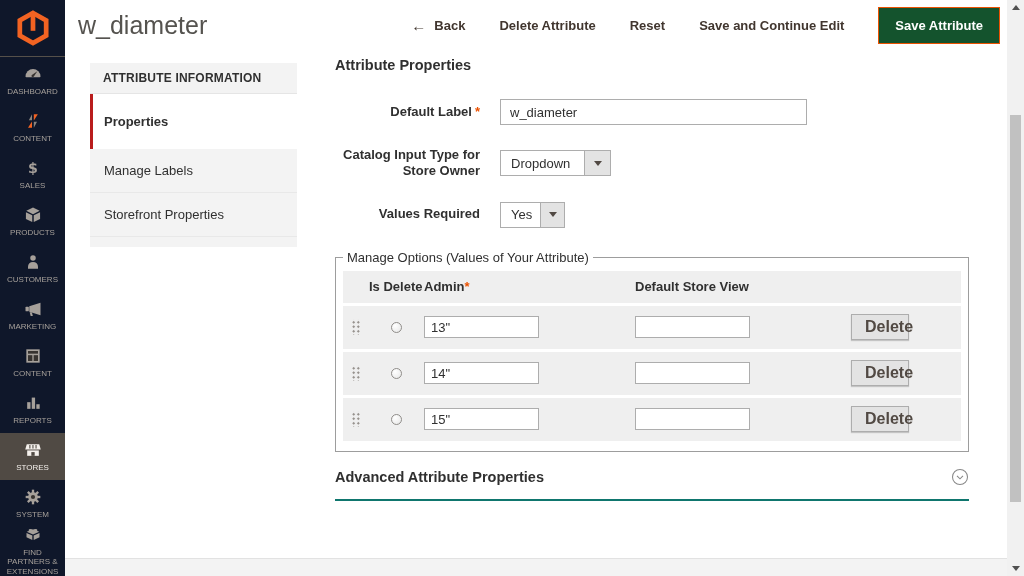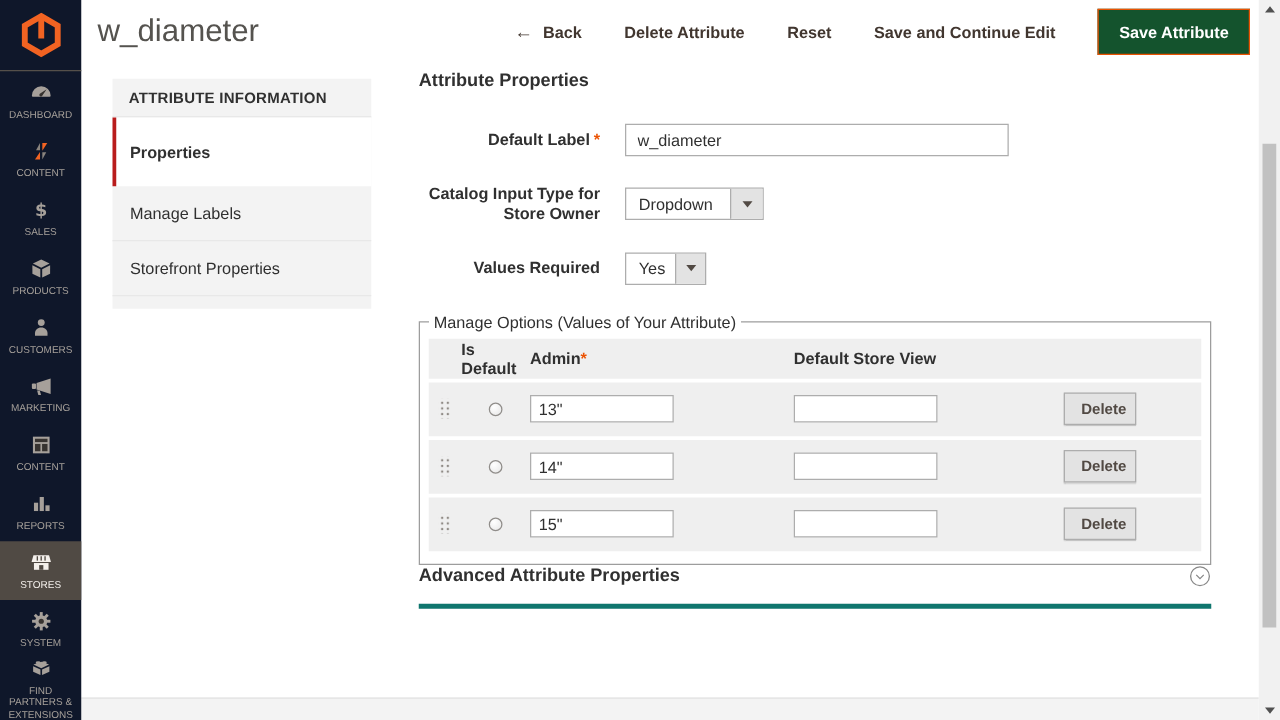--- a/index.html
+++ b/index.html
@@ -62,27 +62,27 @@
   .oh-store { grid-column:5; }
   .opt-row { background:#efefef; height:43px; margin-bottom:3px; }
   .grip { grid-column:1; width:9px; height:16px; margin-left:8px; cursor:grab;
           background-image:radial-gradient(#8f8a85 1.1px, transparent 1.2px);
           background-size:4.5px 4.5px; background-position:0.5px 1px; }
   .radio { grid-column:2; width:11px; height:11px; margin-left:4px; border:1px solid #908d8a; border-radius:50%;
            background:radial-gradient(circle at 35% 30%, #fff, #e6e6e6); cursor:pointer; }
   .cell-input { height:22px; width:115px; border:1px solid #adadad; padding:0 6px; font-size:13px; color:#303030; font-family:inherit; background:#fff; }
   .admin-col { grid-column:3; }
   .store-col { grid-column:5; }
-  .btn-gray { background:#e3e3e3; border:1px solid #adadad; color:#514943; font-size:12px; font-weight:bold;
+  .btn-gray { background:#e3e3e3; border:1px solid #adadad; color:#514943; font-size:16px; font-weight:bold;
               height:26px; padding:0 13px; cursor:pointer; font-family:inherit; box-shadow:0 1px 1px rgba(0,0,0,.18); }
   .del-col { grid-column:7; justify-self:start; width:58px; }
   .opt-addrow { background:#efefef; height:42px; display:flex; align-items:center; }
 
   
-  .advanced { display:flex; align-items:center; justify-content:space-between; padding-bottom:13px; border-bottom:4px solid #0f766e; }
+  .advanced { margin-top:16px; display:flex; align-items:center; justify-content:space-between; padding-bottom:13px; border-bottom:2px solid #0f766e; }
   .advanced-title { font-size:14.5px; font-weight:bold; color:#303030; }
   .chev-circle { width:18px; height:18px; cursor:pointer; }
 
   
   .footer-strip { position:absolute; left:0; right:0; bottom:0; height:18px; background:#f3f3f3; border-top:1px solid #e2e2e2; }
   .scrollbar { position:absolute; right:0; top:0; width:17px; height:576px; background:#f1f1f1; z-index:10; }
   .sb-btn { position:absolute; left:0; width:17px; height:15px; display:flex; align-items:center; justify-content:center; cursor:pointer; }
   .sb-up { top:0; } .sb-down { bottom:0; }
   .tri-up { width:0; height:0; border-left:4px solid transparent; border-right:4px solid transparent; border-bottom:5px solid #505050; }
   .tri-down { width:0; height:0; border-left:4px solid transparent; border-right:4px solid transparent; border-top:5px solid #505050; }
@@ -300,21 +300,21 @@
               <i class="caret"></i>
             </span>
         </div>
       </div>
     </div>
 
     <fieldset class="opts">
       <legend>Manage Options (Values of Your Attribute)</legend>
 
       <div class="opt-grid opt-head">
-        <span class="oh-isdefault">Is Default</span>
+        <span class="oh-isdefault">Is Delete</span>
         <span class="oh-admin"><span>Admin</span><span class="req" style="margin-left:0">*</span></span>
         <span class="oh-store">Default Store View</span>
       </div>
 
       <div>
 
           <div class="opt-grid opt-row">
             <span class="grip"></span>
             <span class="radio"></span>
             <input class="cell-input admin-col" type="text" value="13&quot;" style="">

